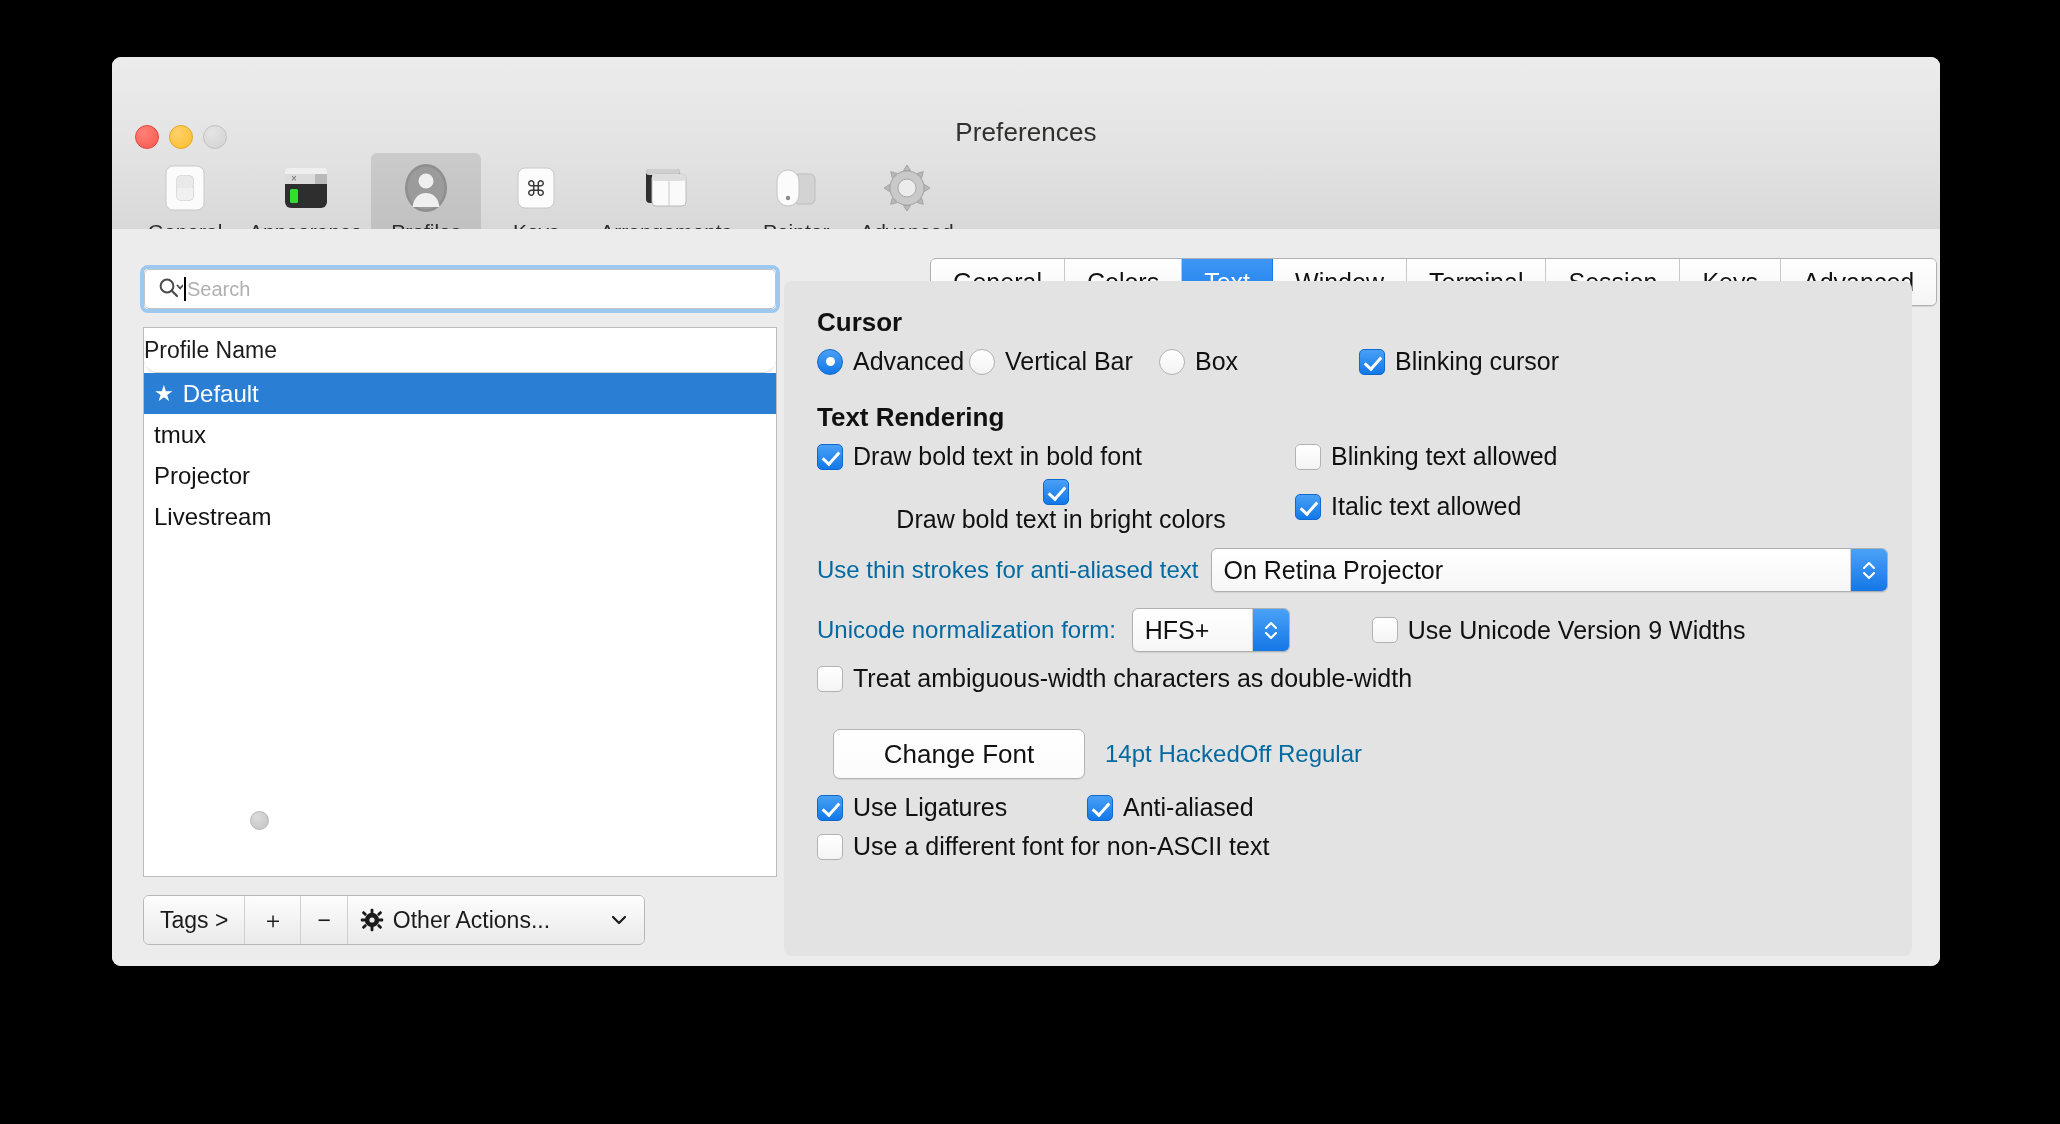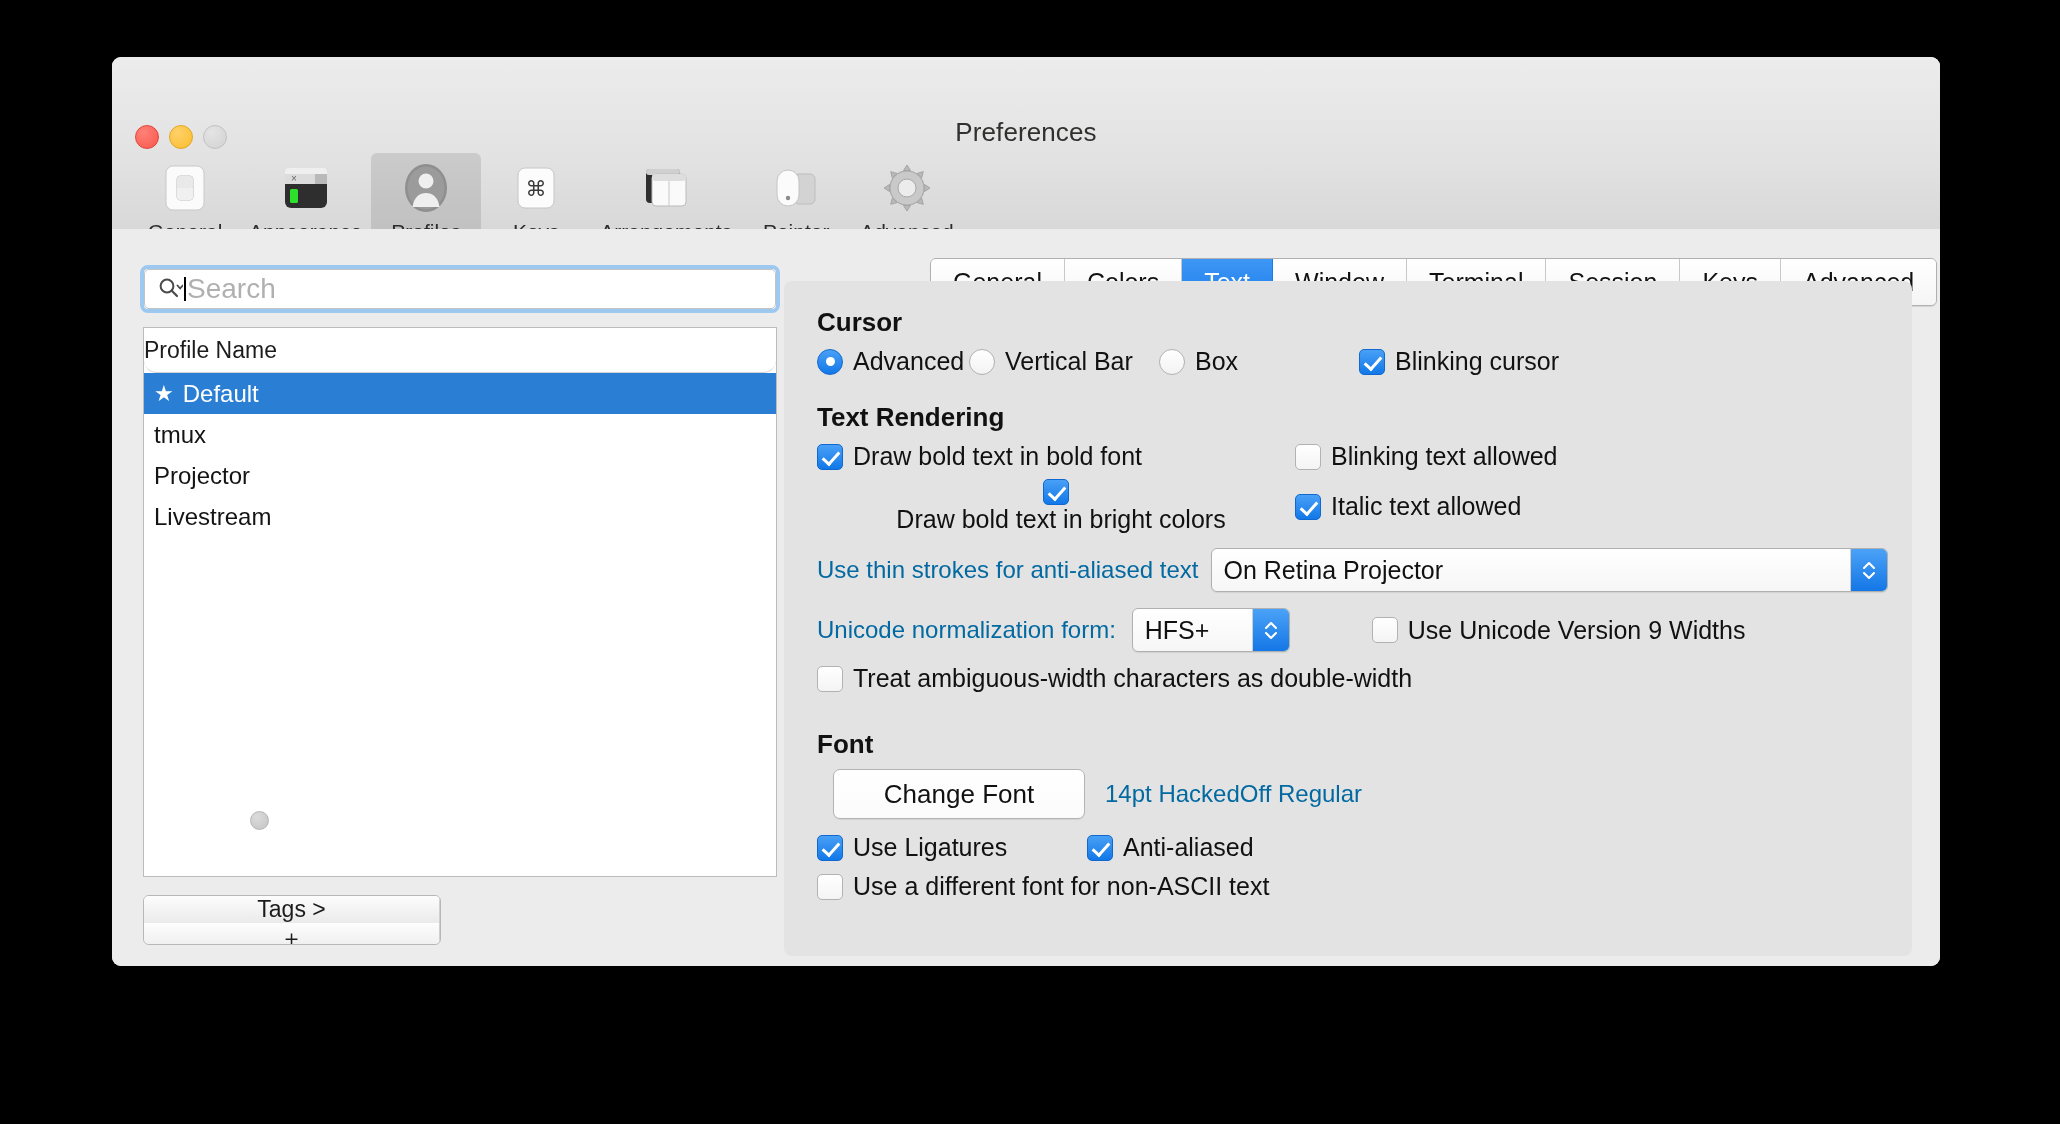--- a/index.html
+++ b/index.html
@@ -52,21 +52,21 @@
     border-radius:8px;box-sizing:border-box;
     border:4px solid #9dc8f0;background:#fff;
   }
   .searchfield{
     position:absolute;left:4px;top:4px;right:4px;bottom:4px;
     background:#fff;border:1px solid #c3c3c3;border-radius:5px;
     display:flex;align-items:center;padding-left:12px;box-sizing:border-box;
   }
   .magnifier{width:26px;height:26px;flex:0 0 auto;}
   .searchcaret{width:2px;height:24px;background:#000;margin:0 0 0 1px;}
-  .searchph{font-size:28px;color:#b0b0b0;margin-left:1px;line-height:1;}
+  .searchph{font-size:20px;color:#b0b0b0;margin-left:1px;line-height:1;}
 
   .listbox{
     position:absolute;left:31px;top:98px;width:634px;height:550px;
     background:#fff;border:1px solid #bcbcbc;box-sizing:border-box;
   }
   .listhead{
     height:44px;border-bottom:1px solid #d3d3d3;display:flex;align-items:center;
     background:#fff;border-radius:13px;
   }
   .listhead span{font-size:23px;color:#1c1c1c;}
@@ -76,21 +76,20 @@
 
   .splitdot{
     position:absolute;left:138px;top:582px;width:17px;height:17px;border-radius:50%;
     background:radial-gradient(circle at 35% 30%,#dcdcdc,#c3c3c3);border:1px solid #b6b6b6;
   }
 
   .bottombar{
     position:absolute;left:31px;top:666px;display:flex;height:48px;
     border:1px solid #b7b7b7;border-radius:6px;overflow:hidden;
     background:linear-gradient(to bottom,#fdfdfd,#eaeaea);
-    flex-direction:column;
   }
   .bbtn{
     display:flex;align-items:center;justify-content:center;
     border-right:1px solid #cfcfcf;padding:0 16px;font-size:23px;color:#1b1b1b;
     background:linear-gradient(to bottom,#fdfdfd,#eaeaea);cursor:default;
   }
   .bbtn.last{border-right:none;}
   .bbtn.wide{padding:0 14px 0 12px;min-width:270px;justify-content:center;gap:9px;}
   .gear-s{width:24px;height:24px;flex:0 0 auto;}
   .chev-s{margin-left:auto;width:22px;height:22px;}
@@ -437,21 +436,20 @@
 
             <div class="r">
               <div class="ctl">
                 <span class="cbx"></span>
                 <span class="lbl">Treat ambiguous-width characters as double-width</span>
               </div>
             </div>
           </div>
 
           <div class="grp" style="margin-top:36px;margin-bottom:0;">
-            <div class="seclabel">Font</div>
             <div class="r" style="margin-bottom:14px;padding-left:16px;">
               <div class="btn">Change Font</div>
               <span class="plain" style="margin-left:20px;">14pt HackedOff Regular</span>
             </div>
             <div class="r" style="margin-bottom:10px;">
               <div class="ctl" style="width:190px;">
                 <span class="cbx on"></span>
                 <span class="lbl">Use Ligatures</span>
               </div>
               <div class="ctl" style="margin-left:80px;">

